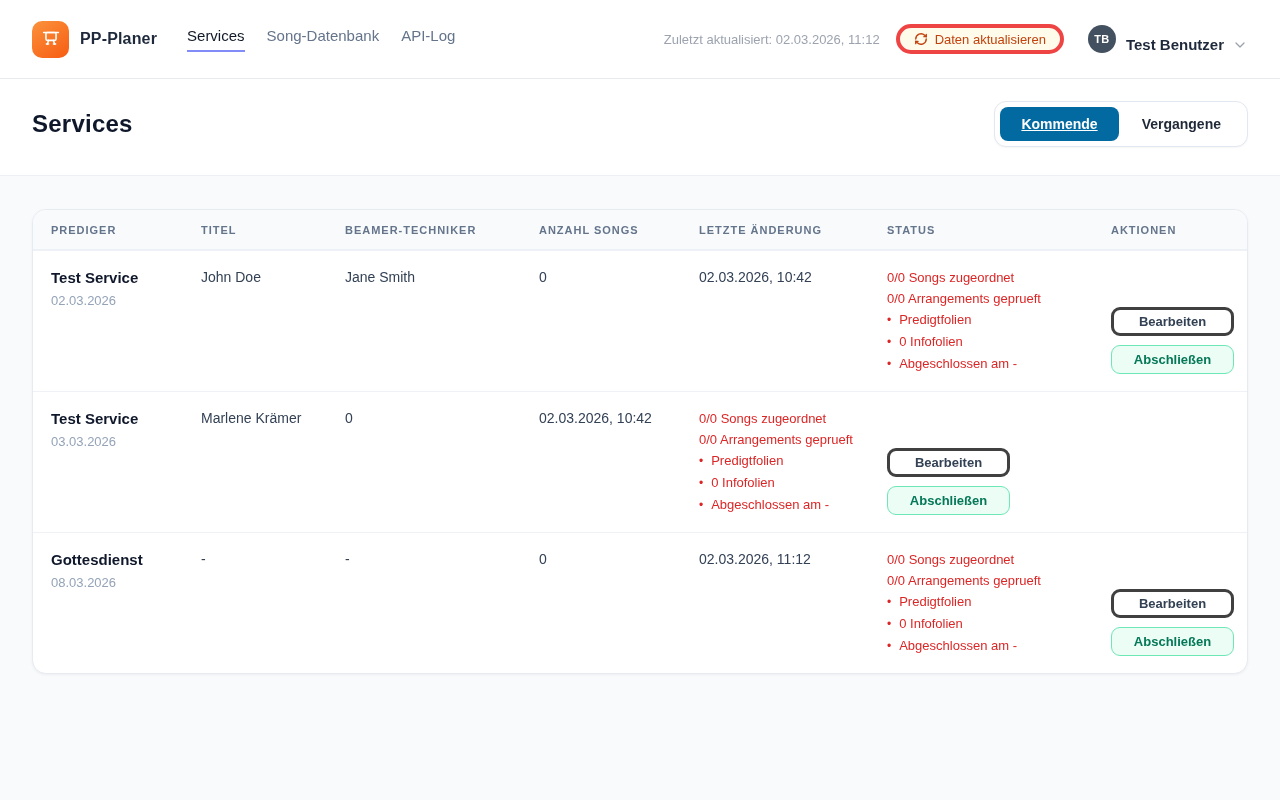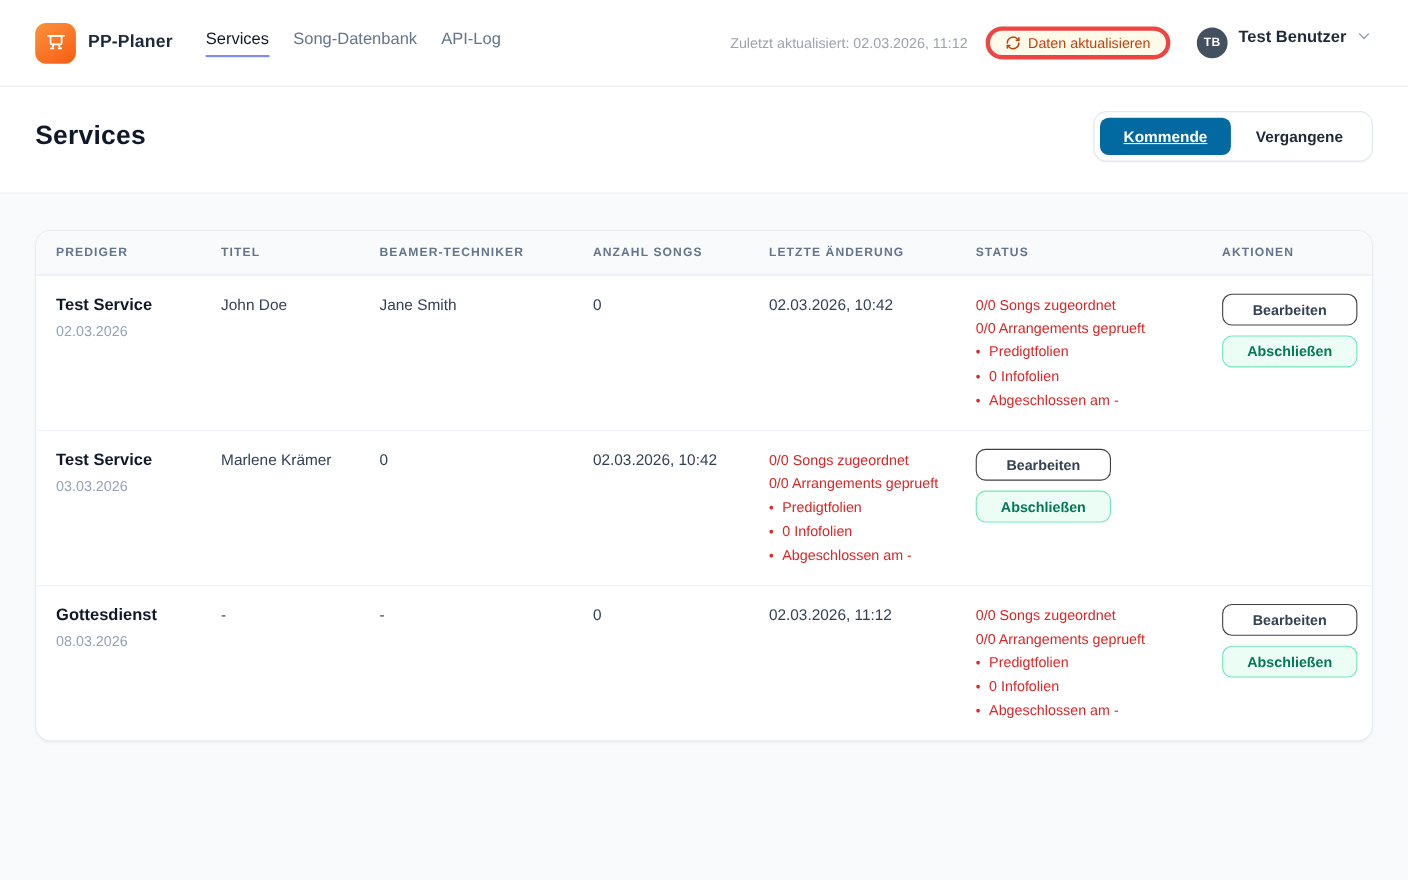--- a/index.html
+++ b/index.html
@@ -35,21 +35,21 @@
 
   .topbar-right { display:flex; align-items:center; }
   .last-updated { font-size:13px; color:#9ca3af; }
   .refresh-btn {
     margin-left:16px; height:30px; padding:0 14px;
     display:inline-flex; align-items:center; gap:7px;
     background:#fffbeb; border:4px solid #ef4444; border-radius:999px;
     color:#c2410c; font-size:13px; font-weight:500;
     font-family:inherit; cursor:pointer;
   }
-  .user { display:flex; align-items:flex-start; margin-left:24px; cursor:pointer; }
+  .user { display:flex; align-items:flex-end; margin-left:24px; cursor:pointer; }
   .avatar {
     width:28px; height:28px; border-radius:50%; background:#43505f;
     color:#ffffff; font-size:11px; font-weight:700; letter-spacing:.03em;
     display:flex; align-items:center; justify-content:center; flex:none;
   }
   .user-name { font-size:15px; font-weight:600; color:#1e293b; margin:0 8px 0 10px; }
   .chev { color:#9ca3af; display:flex; }
 
   
   .page-head {
@@ -96,21 +96,21 @@
 
   .status-cell { padding-top:16px; }
   .status-line { font-size:13px; color:#dc2626; line-height:21px; }
   .status-bullets { list-style:none; }
   .status-bullets li { font-size:13px; color:#dc2626; line-height:21px; }
   .status-bullets li::before { content:"•"; margin-right:8px; font-size:12px; }
 
   .actions-cell { display:flex; flex-direction:column; gap:9px; padding-top:16px; }
   .btn { width:123px; height:29px; border-radius:9px; font-size:13px; font-weight:600;
          font-family:inherit; cursor:pointer; }
-  .btn-edit { background:#ffffff; border:1px solid #404040; color:#334155; }
+  .btn-edit { background:#ffffff; border:3px solid #404040; color:#334155;margin-top:40px; }
   .btn-complete { background:#ecfdf5; border:1px solid #6ee7b7; color:#047857; }
 
   svg { display:block; }
 </style>
 </head>
 <body>
 
 <header class="topbar">
   <div class="topbar-left">
     <div class="logo">

